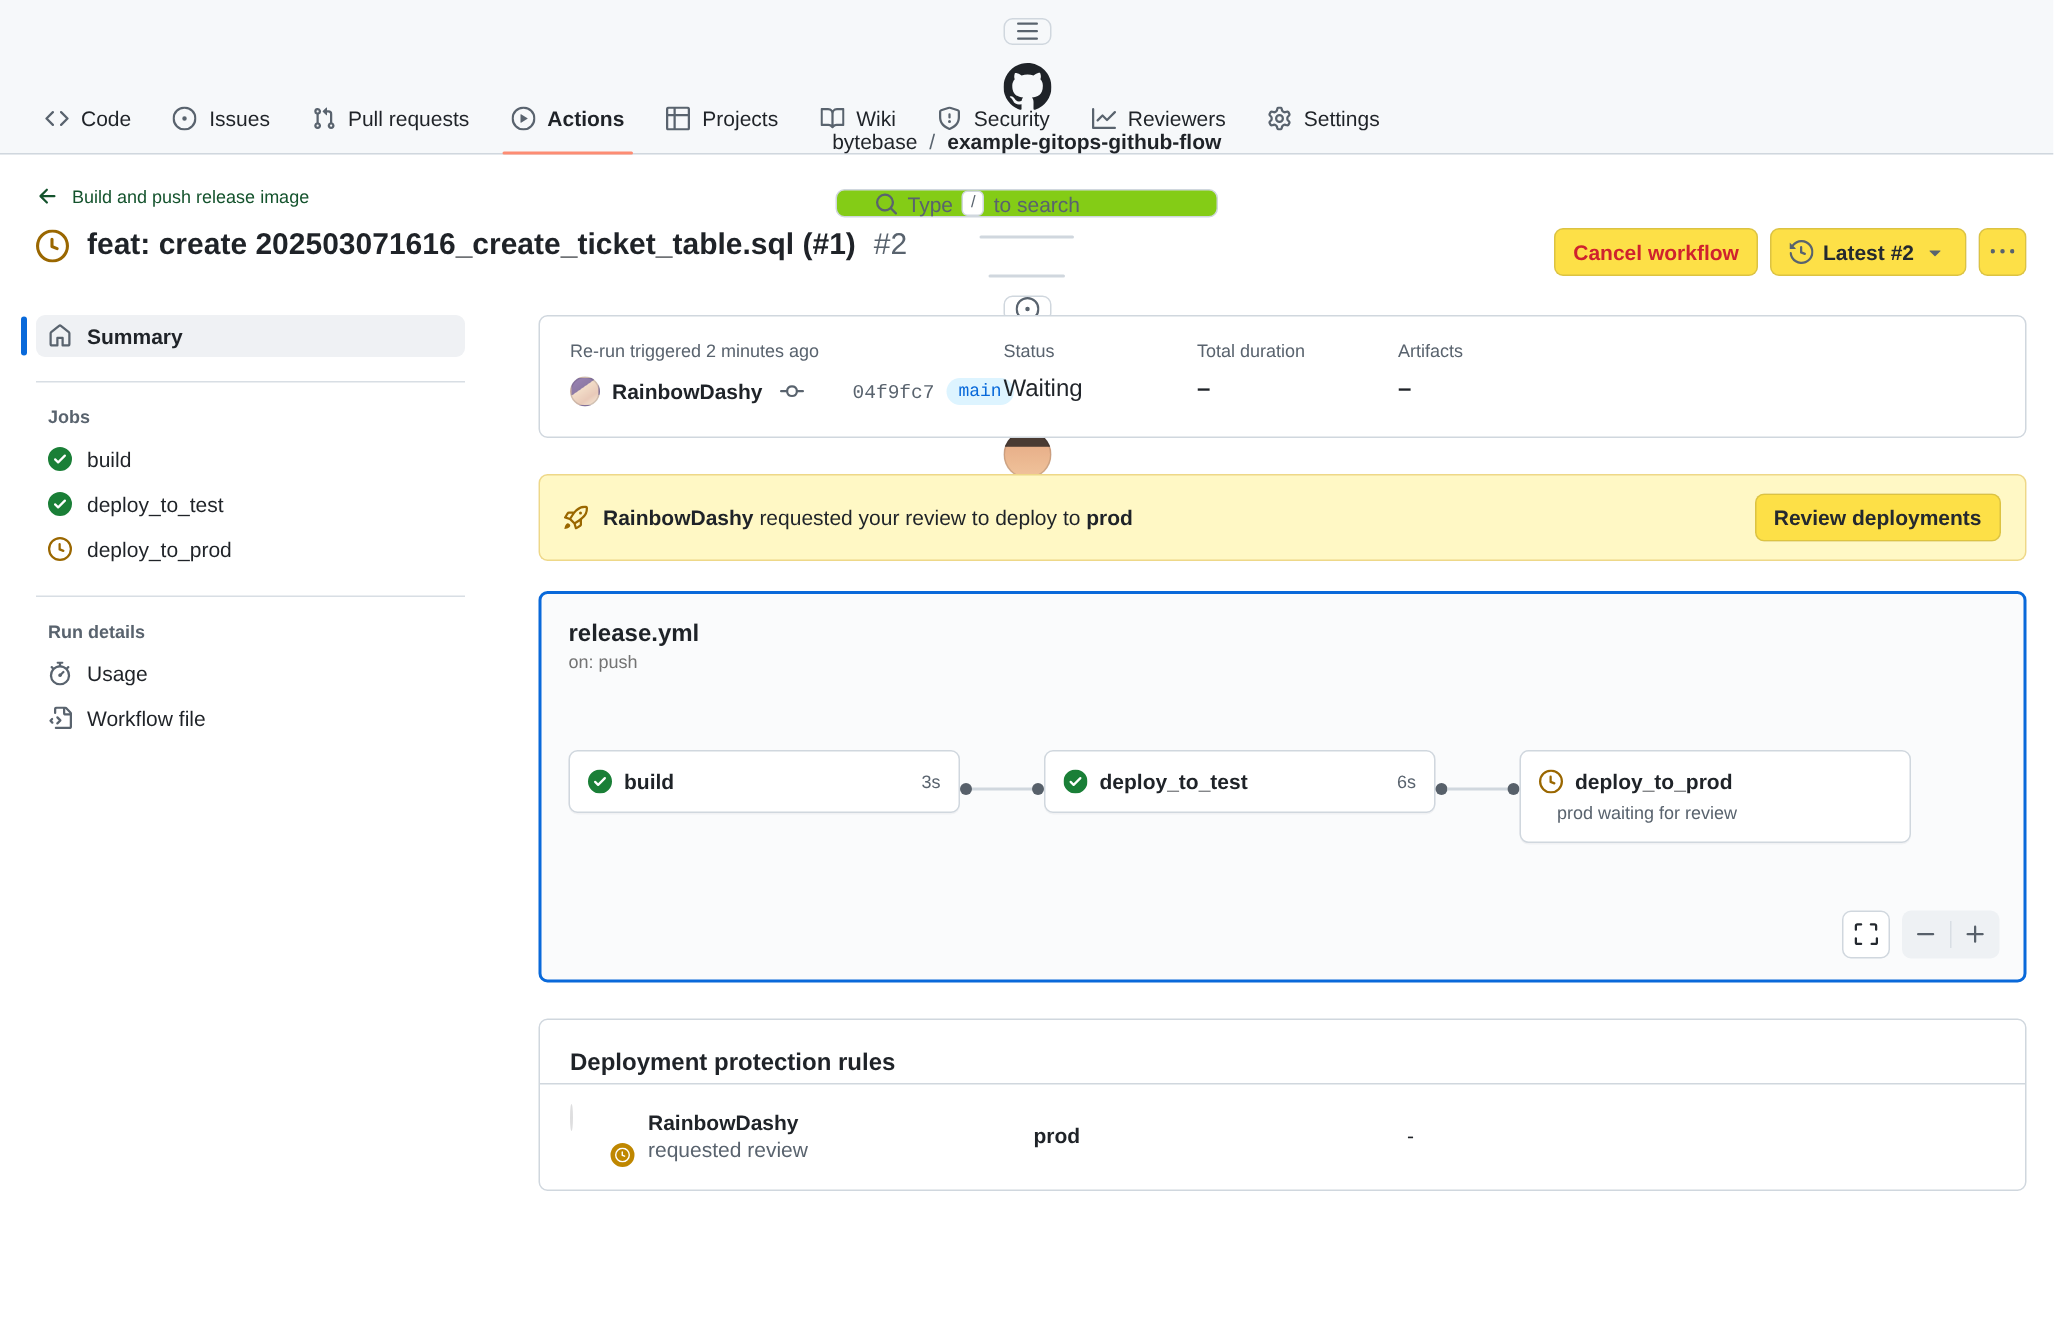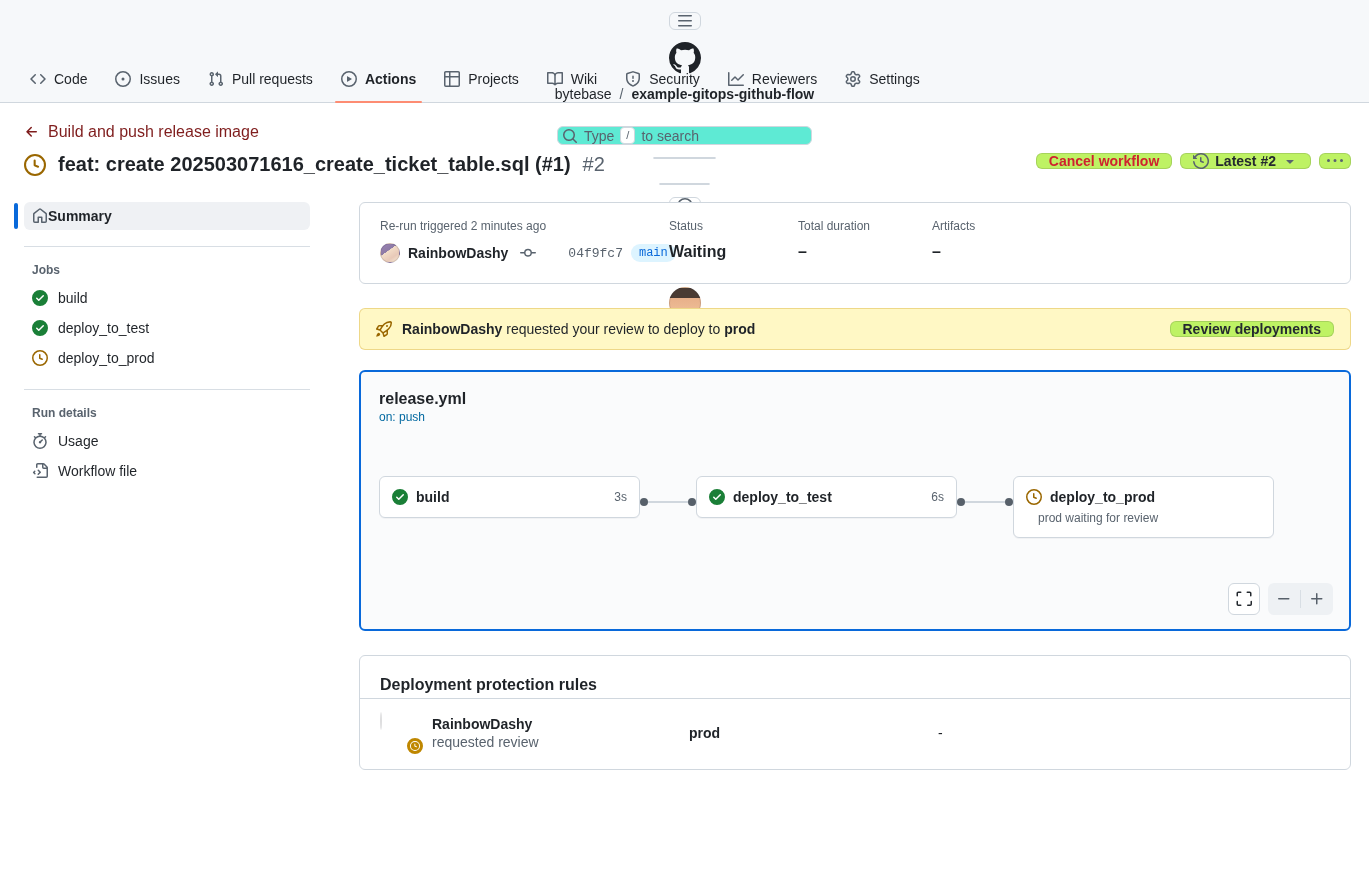--- a/index.html
+++ b/index.html
@@ -12,60 +12,60 @@
 
   
   .top-header { background:#f6f8fa; border-bottom:1px solid #d0d7de; }
   .navbar { display:flex; align-items:center; gap:12px; padding:12px 16px; height:56px;flex-direction:column; }
   .hamburger { width:32px; height:32px; border:1px solid #d0d7de; border-radius:6px; background:transparent; color:#59636e; display:flex; align-items:center; justify-content:center; cursor:pointer; }
   .gh-logo { color:#1f2328; display:flex; }
   .breadcrumb { display:flex; align-items:center; gap:8px; font-size:14px; }
   .breadcrumb .sep { color:#59636e; }
   .breadcrumb .repo { font-weight:600; }
   .nav-spacer { flex:1; }
-  .search-box { width:255px; height:32px; border:1px solid #d0d7de; border-radius:6px; background:#5eead4; display:flex; align-items:center; gap:6px; padding:0 4px; color:#59636e; cursor:text; }
+  .search-box { width:255px; height:32px; border:1px solid #d0d7de; border-radius:6px; background:#84cc16; display:flex; align-items:center; gap:6px; padding:0 25px; color:#59636e; cursor:text; }
   .search-box .slash-key { border:1px solid #d0d7de; border-radius:4px; font-size:11px; padding:0 5px; line-height:15px; color:#59636e; background:#fff; }
   .seg-group { display:flex; border:1px solid #d0d7de; border-radius:6px; height:32px; overflow:hidden; }
   .seg-group > button { background:transparent; border:none; color:#59636e; padding:0 7px; display:flex; align-items:center; gap:3px; cursor:pointer; }
   .seg-group .seg-divider { width:1px; background:#d0d7de; margin:6px 0; }
   .v-rule { width:1px; height:20px; background:#d0d7de; }
   .icon-btn { width:32px; height:32px; border:1px solid #d0d7de; border-radius:6px; background:transparent; color:#59636e; display:flex; align-items:center; justify-content:center; cursor:pointer; }
   .avatar { border-radius:50%; flex-shrink:0; }
   .avatar-user { width:32px; height:32px; background:linear-gradient(180deg,#4a3b33 32%,#e8b08a 33%,#f0c39b); border:1px solid rgba(31,35,40,.15); cursor:pointer; }
   .avatar-rd { background:linear-gradient(145deg,#9b83b5 0%,#8d7aa5 38%,#f2ddc8 39%,#e8c9b8 70%,#f7ecd9 100%); border:1px solid rgba(31,35,40,.15); }
 
   .tabs { display:flex; align-items:stretch; padding:0 16px; height:46px; }
   .tab { display:flex; align-items:center; gap:8px; padding:0 14px; position:relative; color:#1f2328; text-decoration:none; cursor:pointer; }
   .tab .icon { color:#59636e; }
   .tab.active { font-weight:600; }
   .tab.active::after { content:""; position:absolute; left:8px; right:8px; bottom:-1px; height:2px; border-radius:3px; background:#fd8c73; }
 
   
   .run-header { padding:20px 18px 0 24px; }
-  .back-link { display:inline-flex; align-items:center; gap:8px; color:#7f1d1d; font-size:16px; text-decoration:none; cursor:pointer; }
+  .back-link { display:inline-flex; align-items:center; gap:8px; color:#14532d; font-size:12px; text-decoration:none; cursor:pointer; }
   .title-row { display:flex; align-items:flex-start; justify-content:space-between; margin-top:10px; }
   .title-left { display:flex; align-items:center; gap:12px; }
   .title-clock { color:#9a6700; }
   .run-title { font-size:20px; font-weight:600; }
   .run-number { font-size:20px; color:#59636e; font-weight:400; }
   .title-actions { display:flex; align-items:center; gap:8px; }
-  .btn { height:16px; padding:0 12px; border:1px solid rgba(31,35,40,.15); border-radius:6px; background:#bef264; font-size:14px; font-weight:600; color:#24292f; display:inline-flex; align-items:center; gap:6px; cursor:pointer; font-family:inherit; }
+  .btn { height:32px; padding:0 12px; border:1px solid rgba(31,35,40,.15); border-radius:6px; background:#fde047; font-size:14px; font-weight:600; color:#24292f; display:inline-flex; align-items:center; gap:6px; cursor:pointer; font-family:inherit; }
   .btn-danger-text { color:#cf222e; }
   .btn .icon { color:#59636e; }
   .kebab-btn { width:32px; padding:0; justify-content:center; }
 
   
   .layout { display:flex; padding:26px 18px 0 14px; }
   .sidebar { width:296px; flex-shrink:0; }
   .content { flex:1; margin-left:49px; max-width:992px; }
 
   
   .nav-row { display:flex; align-items:center; }
   .nav-indicator { width:4px; height:26px; border-radius:2px; background:#0969da; margin-right:6px; }
-  .summary-item { flex:1; display:flex; align-items:center; background:#eff1f4; border-radius:6px; padding:6px 8px; font-weight:600; cursor:pointer; }
+  .summary-item { flex:1; display:flex; align-items:center; gap:10px; background:#eff1f4; border-radius:6px; padding:6px 8px; font-weight:600; cursor:pointer; }
   .summary-item .icon { color:#59636e; }
   .side-divider { height:1px; background:#d8dee4; margin:16px 0 0 10px; }
   .side-section-label { font-size:12px; font-weight:600; color:#59636e; padding:16px 0 6px 18px; }
   .side-item { display:flex; align-items:center; gap:10px; padding:7px 8px 7px 18px; border-radius:6px; cursor:pointer; font-size:14px; color:#1f2328; }
   .side-item .icon.c-gray { color:#59636e; }
   .c-success { color:#1a7f37; }
   .c-attention { color:#9a6700; }
 
   
   .card { border:1px solid #d0d7de; border-radius:6px; background:#fff; }
@@ -73,33 +73,33 @@
   .sc-left { width:289px; flex-shrink:0; }
   .sc-label { font-size:12px; color:#59636e; margin-bottom:10px; }
   .sc-trigger-row { display:flex; align-items:center; gap:8px; }
   .sc-actor { font-weight:600; font-size:14px; }
   .avatar-20 { width:20px; height:20px; }
   .commit-icon { color:#59636e; margin-left:4px; }
   .commit-sha { font-family:"Liberation Mono","DejaVu Sans Mono",monospace; font-size:13px; color:#59636e;margin-left:24px; }
   .branch-badge { font-family:"Liberation Mono","DejaVu Sans Mono",monospace; font-size:12px; color:#0969da; background:#ddf4ff; border-radius:2em; padding:2px 8px; cursor:pointer; }
   .sc-col-status { width:129px; }
   .sc-col-duration { width:134px; }
-  .sc-value { font-size:16px; font-weight:700; }
+  .sc-value { font-size:16px; font-weight:400; }
   .sc-value-dash { font-size:16px; font-weight:600; }
 
   
   .review-banner { margin-top:24px; background:#fff8c5; border:1px solid rgba(212,167,44,.4); border-radius:6px; display:flex; align-items:center; justify-content:space-between; padding:12px 16px; }
   .rb-left { display:flex; align-items:center; gap:10px; }
   .rb-rocket { color:#9a6700; }
   .rb-text b { font-weight:600; }
 
   
   .graph-card { margin-top:20px; border:2px solid #0969da; border-radius:6px; background:#fafbfc; position:relative; height:261px; padding:18px; overflow:hidden; }
   .graph-title { font-size:16px; font-weight:600; }
-  .graph-sub { font-size:12px; color:#0369a1; margin-top:2px; }
+  .graph-sub { font-size:12px; color:#737373; margin-top:2px; }
   .graph-row { display:flex; align-items:flex-start; margin-top:52px; }
   .gnode { width:261px; background:#fff; border:1px solid #d0d7de; border-radius:6px; padding:12px; display:flex; align-items:center; gap:8px; cursor:pointer; box-shadow:0 1px 0 rgba(31,35,40,.04); }
   .gnode .gname { font-weight:600; font-size:14px; flex:1; }
   .gnode .gtime { font-size:12px; color:#59636e; }
   .gnode-tall { flex-direction:column; align-items:stretch; gap:6px; }
   .gnode-tall .first-line { display:flex; align-items:center; gap:8px; }
   .gnode-note { font-size:12px; color:#59636e; padding-left:12px; }
   .gconnector { width:56px; display:flex; align-items:center; margin-top:22px; }
   .gdot { width:8px; height:8px; border-radius:50%; background:#57606a; flex-shrink:0; }
   .gline { flex:1; height:2px; background:#d0d7de; }

